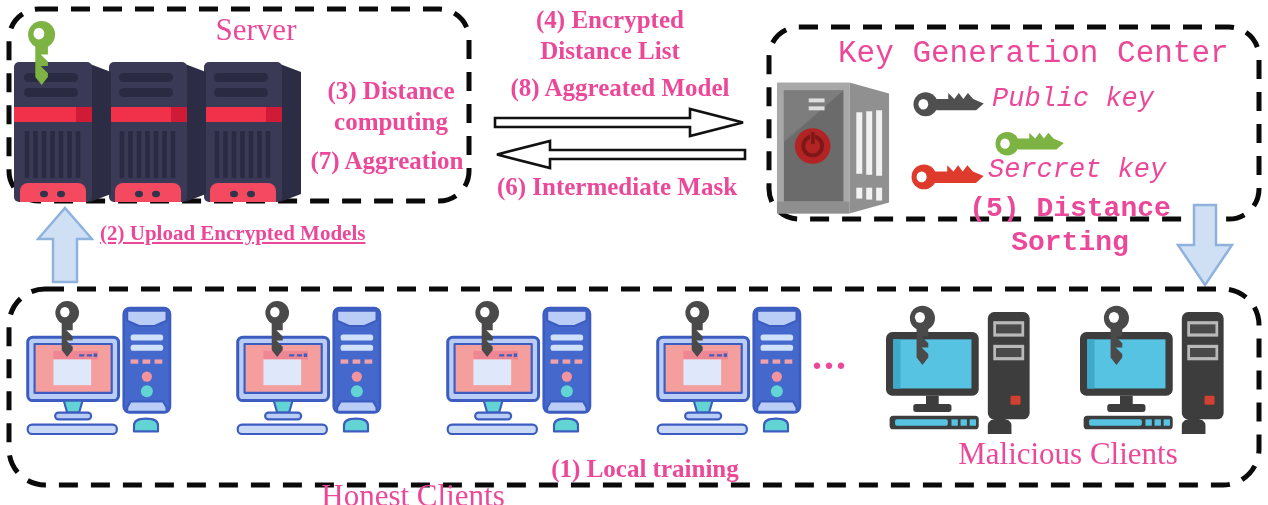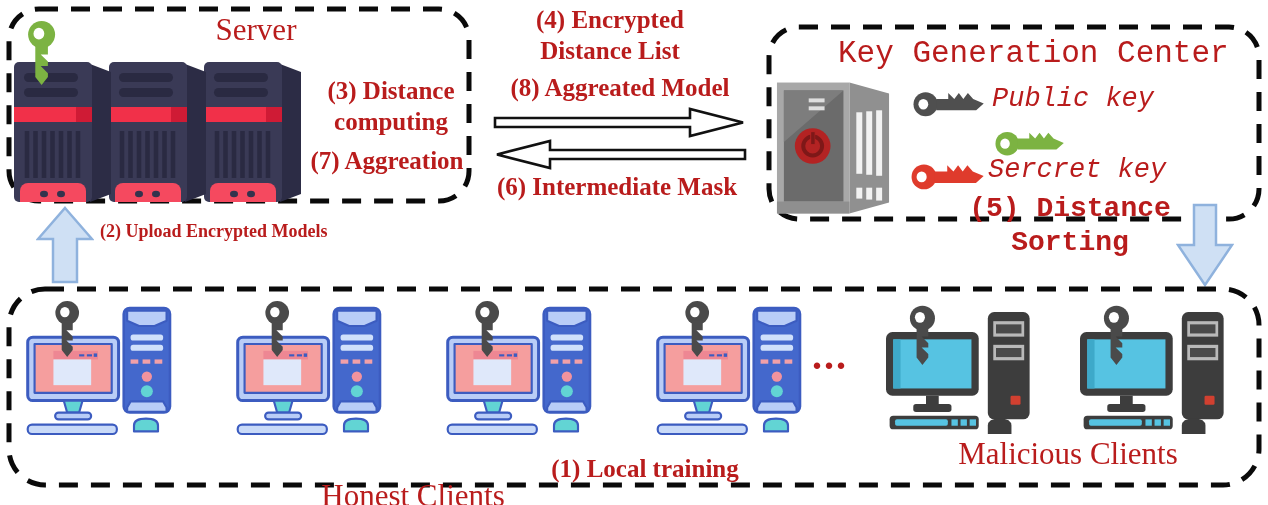--- a/index.html
+++ b/index.html
@@ -1,22 +1,22 @@
 <!DOCTYPE html>
 <html><head>
 <meta charset="utf-8">
 <style>
   html,body{margin:0;padding:0;background:#fff;}
   .stage{position:relative;width:1268px;height:505px;background:#ffffff;overflow:hidden;
-         font-family:"Liberation Serif",serif;color:#b91c1c;}
+         font-family:"Liberation Serif",serif;color:#ec4899;}
   .abs{position:absolute;}
   .box-border{position:absolute;left:0;top:0;pointer-events:none;}
   .title{font-size:31px;white-space:nowrap;}
   .blabel{font-weight:700;font-size:25px;line-height:1.22;text-align:center;}
-  .blabel-nw{font-weight:700;font-size:18px;white-space:nowrap;}
+  .blabel-nw{font-weight:700;font-size:21px;white-space:nowrap;text-decoration:underline;}
   .ilabel{font-style:italic;font-size:27px;white-space:nowrap;}
   .dots{font-weight:700;font-size:40px;letter-spacing:2px;}
   svg{display:block;}
 </style>
 </head>
 <body>
 
 <div class="stage">
 
   <svg width="0" height="0" style="position:absolute" aria-hidden="true">

